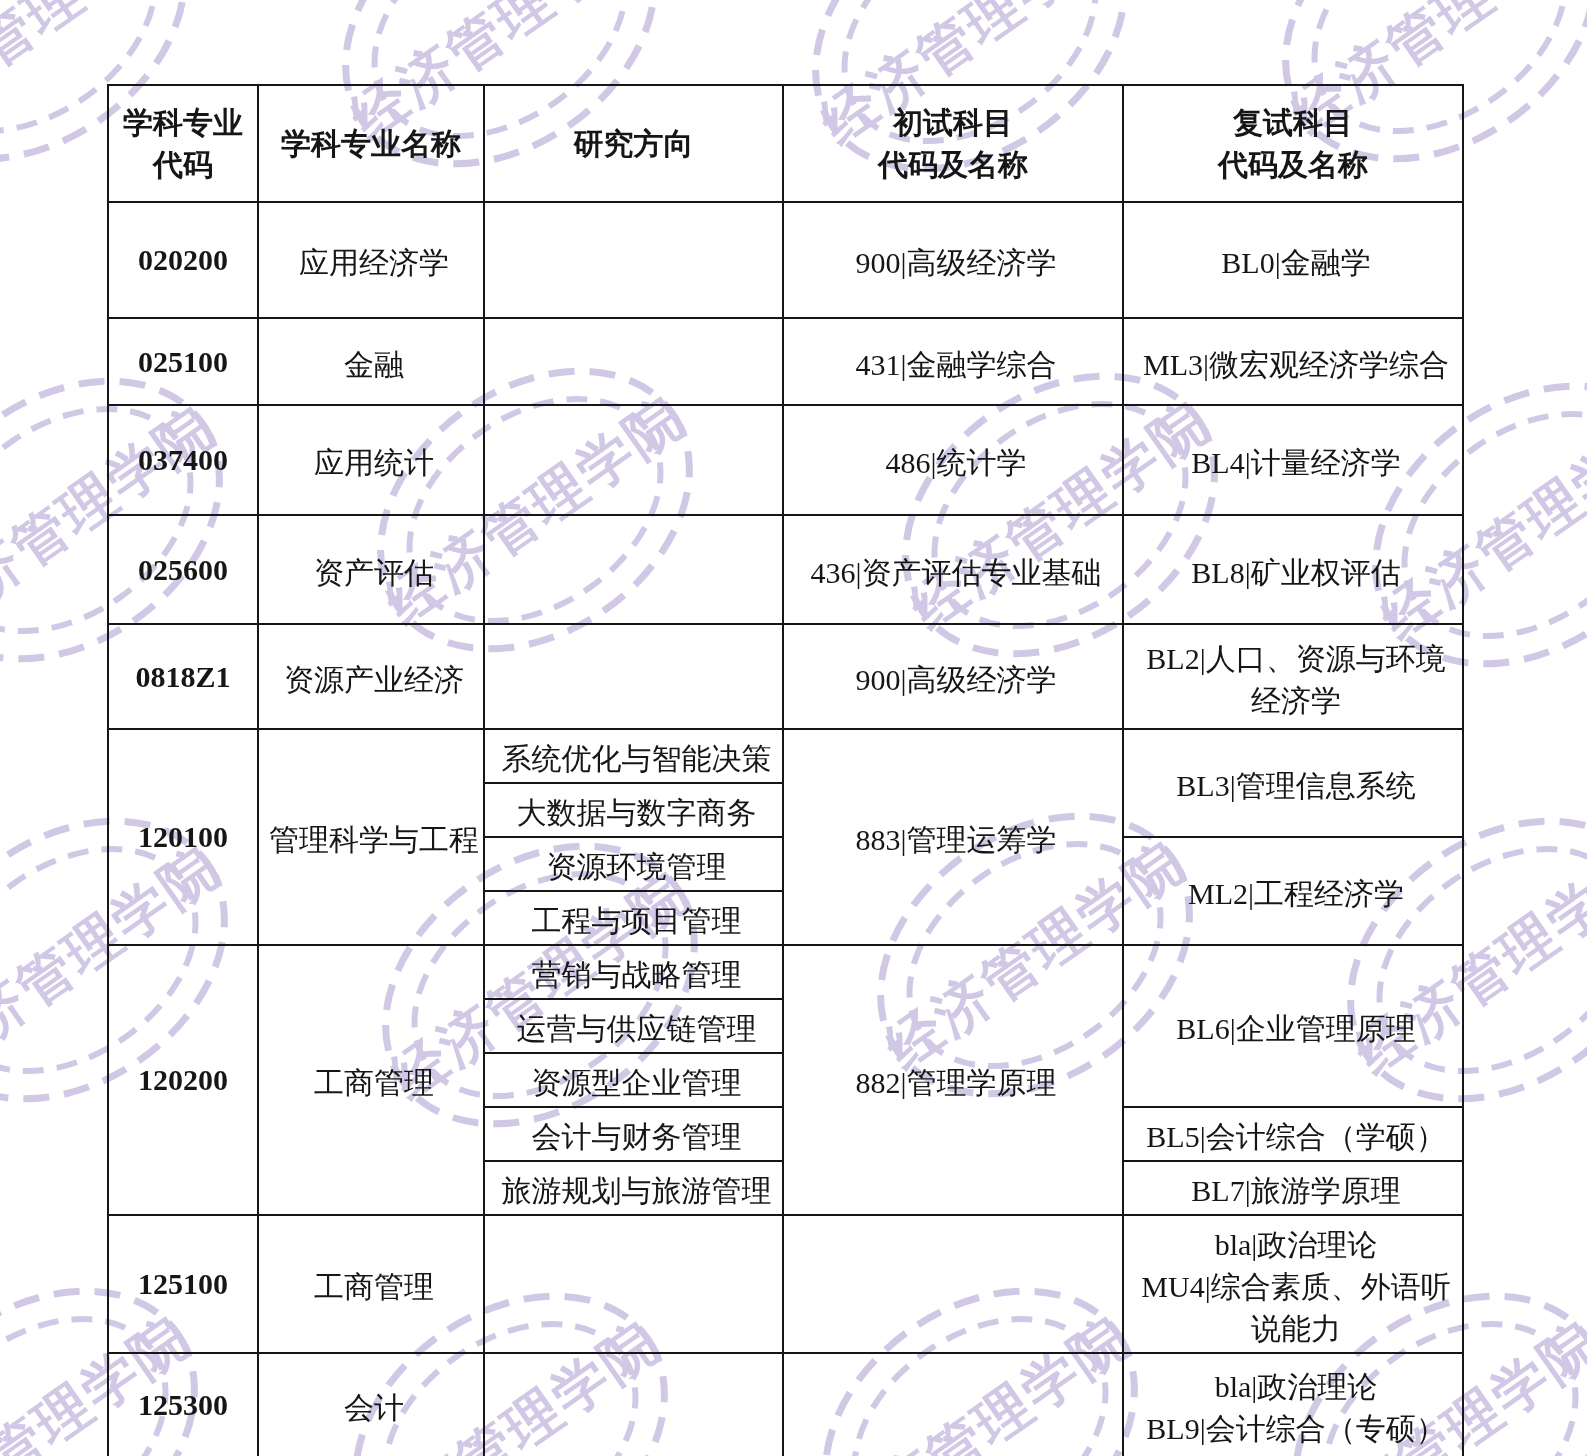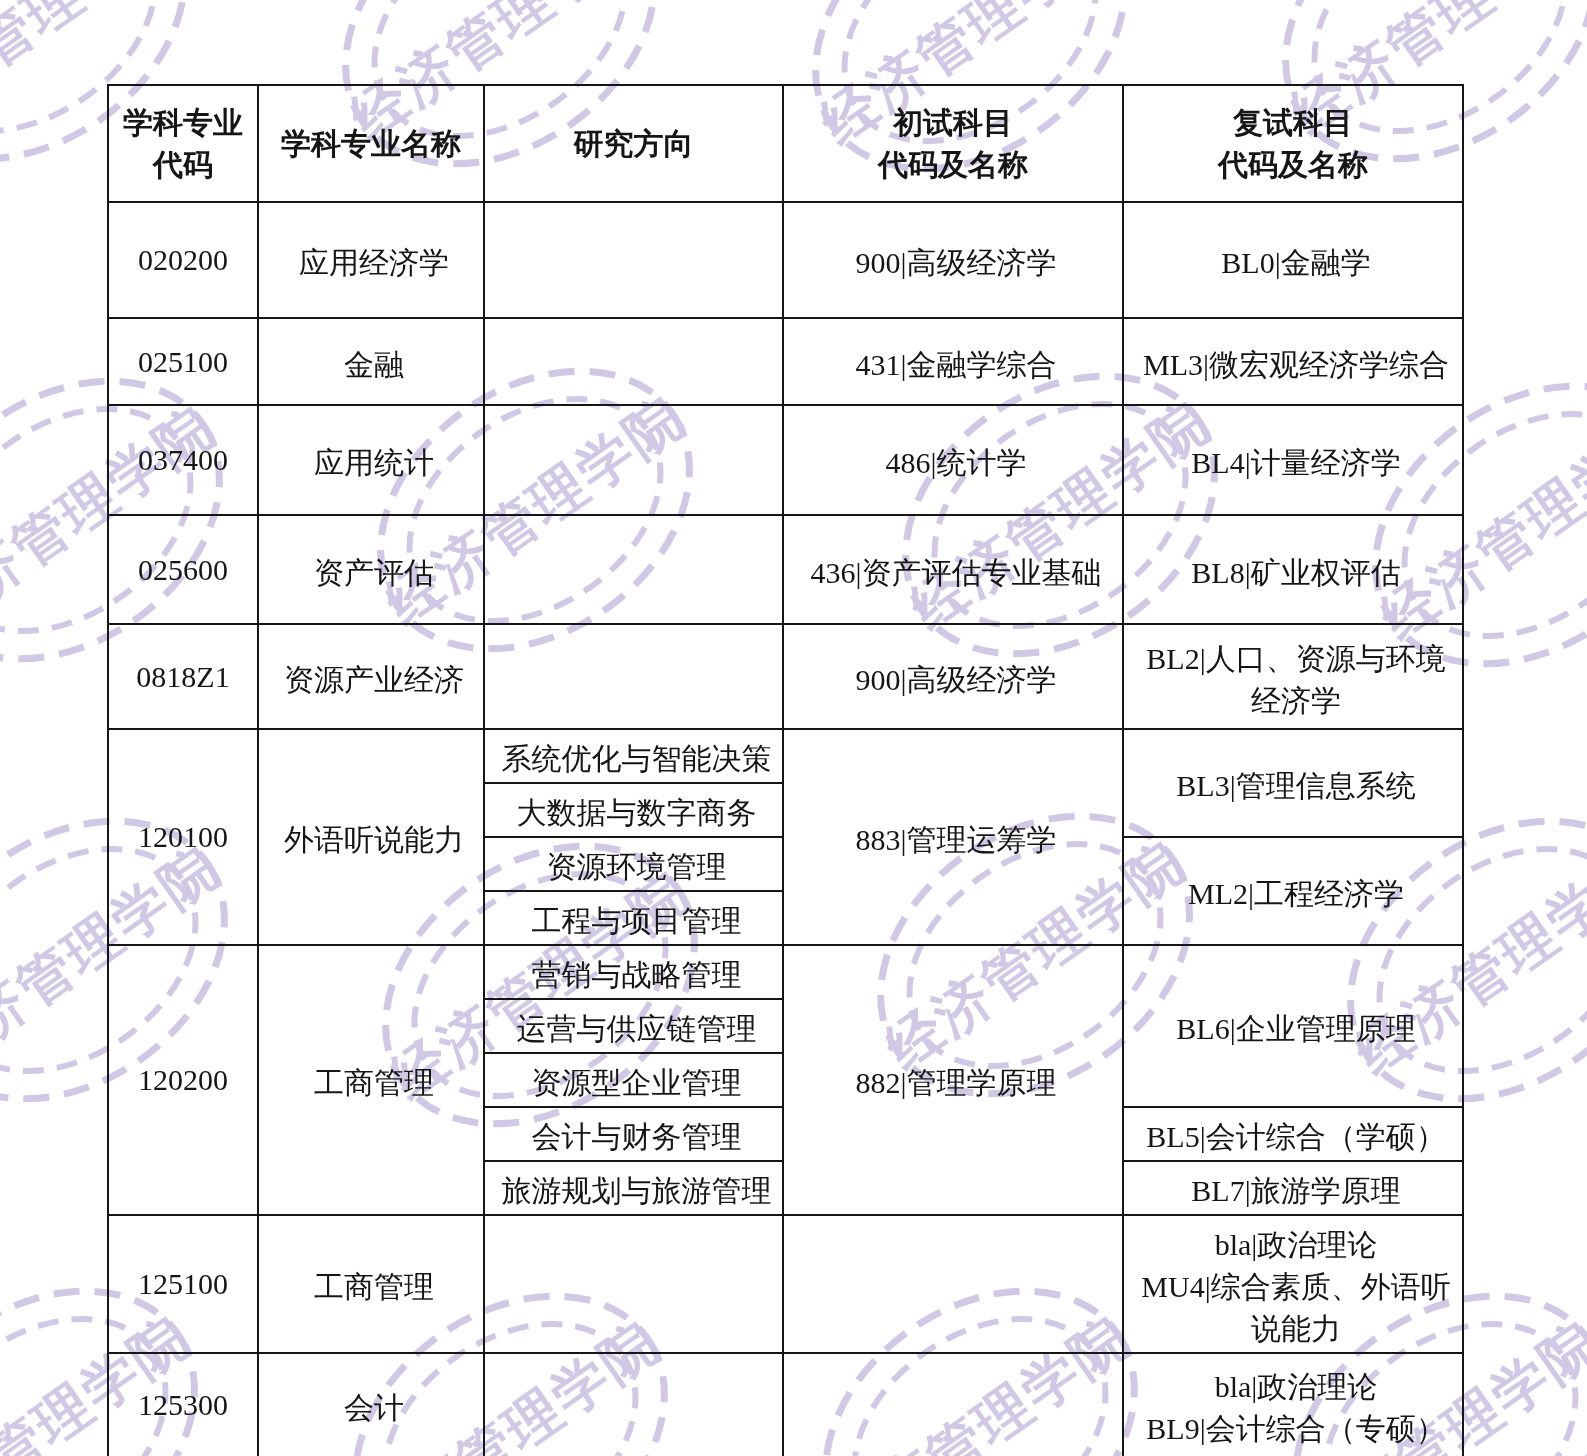--- a/index.html
+++ b/index.html
@@ -35,21 +35,21 @@
     vertical-align:middle;
     padding:8px 4px 2px 10px;
     text-align:center;
     word-break:break-all;
     color:#161616;
   }
   .doc-table th{
     font-weight:bold;text-align:center;
     white-space:pre-line;padding:2px 2px;
   }
-  .doc-table td.c-code{text-align:center;padding:0 2px;}
+  .doc-table td.c-code{text-align:center;padding:0 2px;font-weight:bold;}
   .doc-table td .rt-line{display:block;}
 </style>
 </head>
 <body>
 
 <div class="canvas">
 
   <div class="watermark-layer" id="wm-layer">
       <svg class="stamp" width="380" height="340" viewBox="-190 -170 380 340" style="left: -160px; top: -150px;">
       <g class="stamp-rot">
@@ -221,21 +221,21 @@
     <tr style="height:105px">
       <td class="c-code">0818Z1</td>
       <td>资源产业经济</td>
       <td></td>
       <td>900|高级经济学</td>
       <td>BL2|人口、资源与环境经济学</td>
     </tr>
 
     <tr style="height:44px">
       <td class="c-code" rowspan="4">120100</td>
-      <td rowspan="4">外语听说能力</td>
+      <td rowspan="4">管理科学与工程</td>
       <td>系统优化与智能决策</td>
       <td rowspan="4">883|管理运筹学</td>
       <td rowspan="2">BL3|管理信息系统</td>
     </tr>
     <tr style="height:41px">
       <td>大数据与数字商务</td>
     </tr>
     <tr style="height:45px">
       <td>资源环境管理</td>
       <td rowspan="2">ML2|工程经济学</td>

